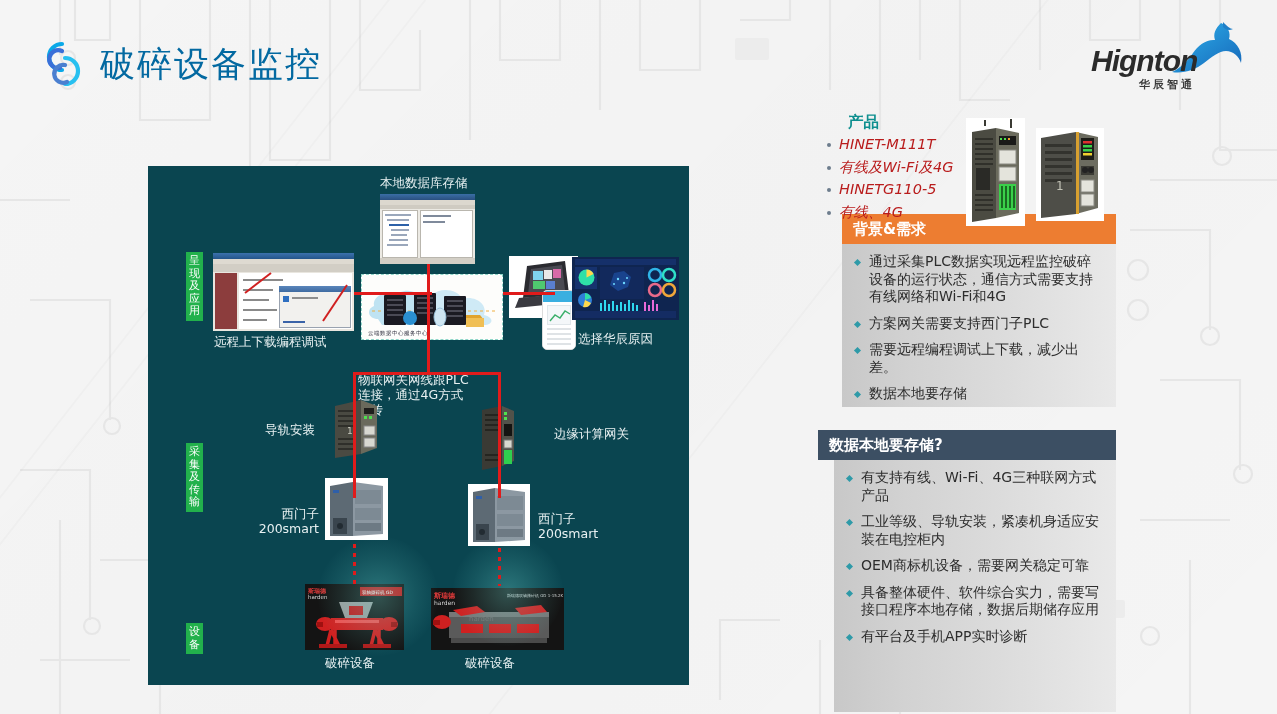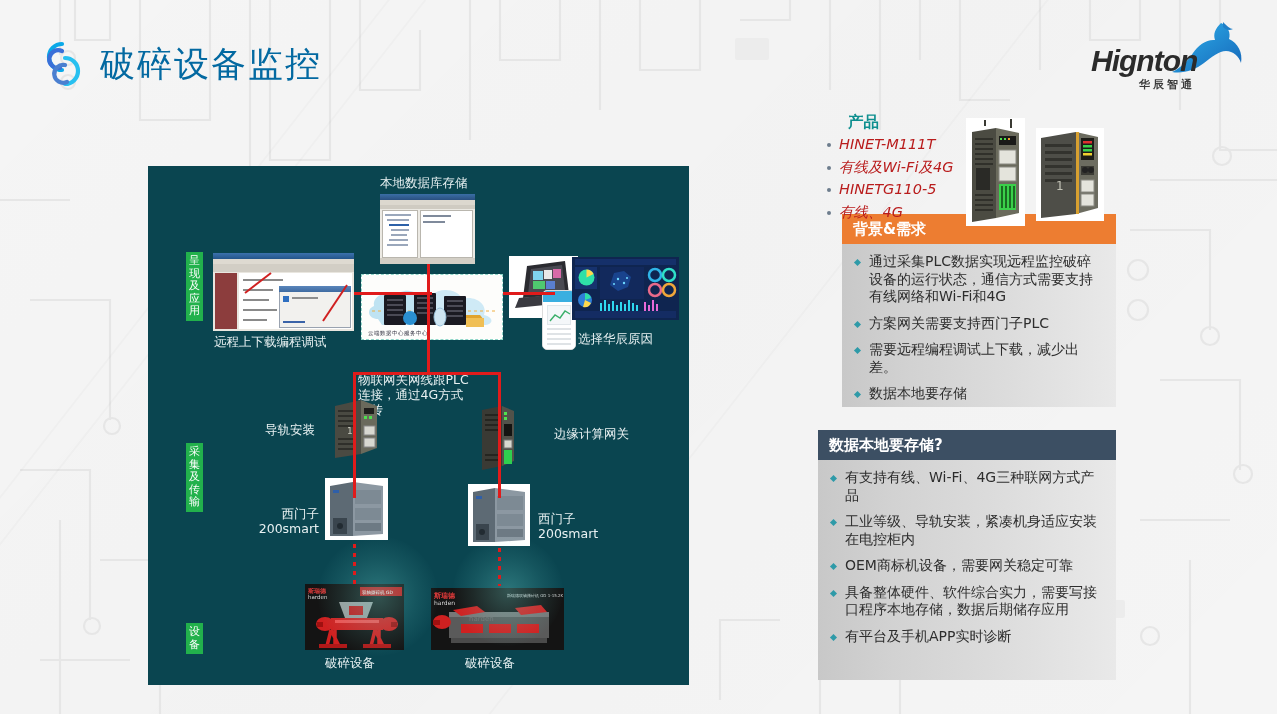--- a/index.html
+++ b/index.html
@@ -591,21 +591,21 @@
       <li>通过采集PLC数据实现远程监控破碎设备的运行状态，通信方式需要支持有线网络和Wi-Fi和4G</li>
       <li>方案网关需要支持西门子PLC</li>
       <li>需要远程编程调试上下载，减少出差。</li>
       <li>数据本地要存储</li>
     </ul>
   </div>
 </div>
 
 <div class="rpanel" style="left:818px; top:430px; width:298px;">
   <div class="panel-head" style="background:#3c4f63;">数据本地要存储?</div>
-  <div class="panel-body" style="height:220px;">
+  <div class="panel-body" style="height:252px;margin-left:16px;">
     <ul class="blist">
       <li>有支持有线、Wi-Fi、4G三种联网方式产品</li>
       <li>工业等级、导轨安装，紧凑机身适应安装在电控柜内</li>
       <li>OEM商标机设备，需要网关稳定可靠</li>
       <li>具备整体硬件、软件综合实力，需要写接口程序本地存储，数据后期储存应用</li>
       <li>有平台及手机APP实时诊断</li>
     </ul>
   </div>
 </div>
 

